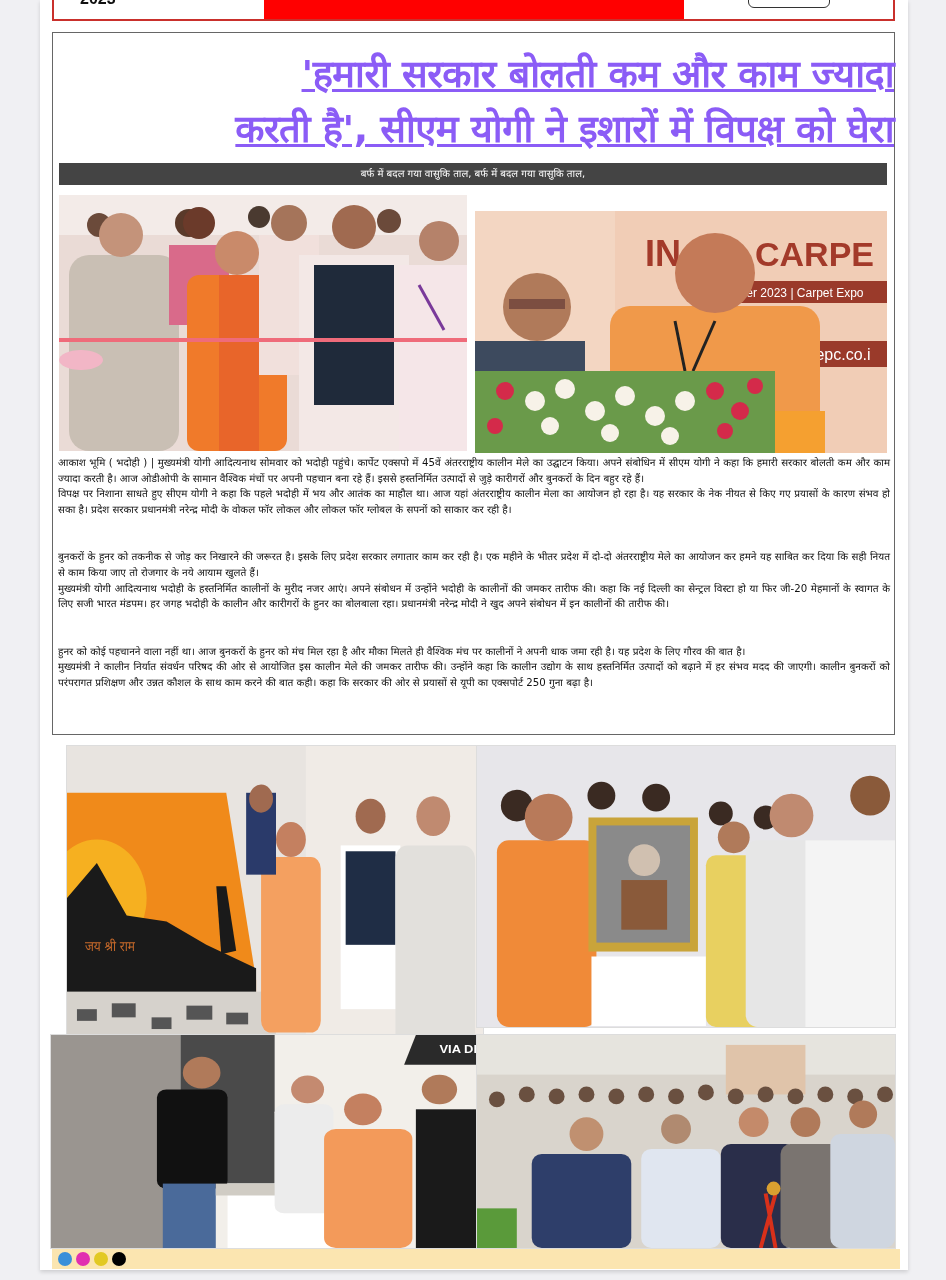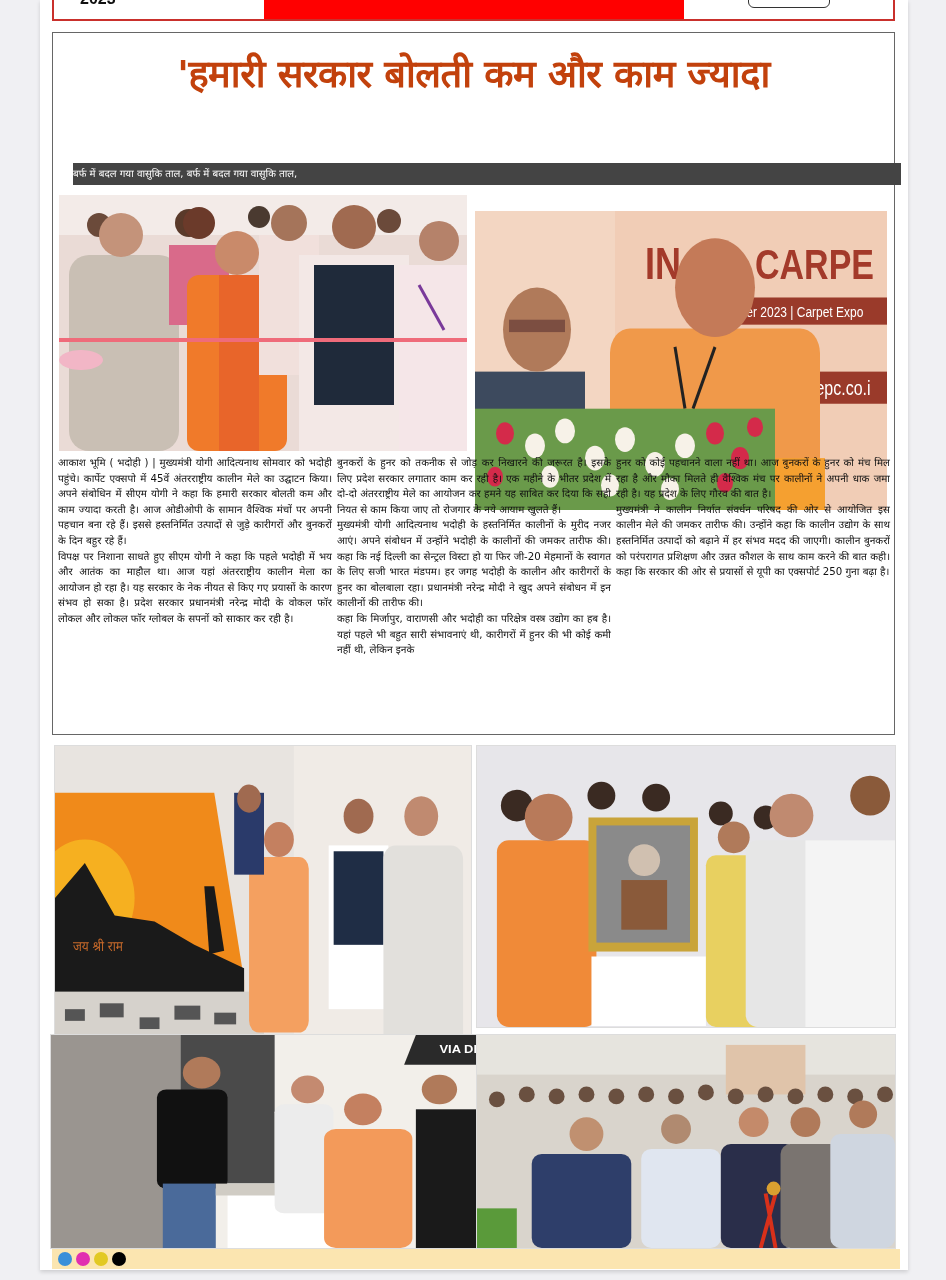--- a/index.html
+++ b/index.html
@@ -10,28 +10,28 @@
 
   
   .masthead { position: absolute; left: 12px; top: -6px; width: 843px; height: 27px; border: 2px solid #c9302c; border-top: none; background: #fff; }
   .mast-year { position: absolute; left: 26px; top: -4px; font-family: "Liberation Sans", sans-serif; font-weight: bold; font-size: 16px; color: #111; }
   .mast-red { position: absolute; left: 210px; top: 0; width: 420px; height: 25px; background: #ff0000; color: #fff; font-size: 16px; font-weight: bold; text-align: center; line-height: 8px; overflow: hidden; }
   .mast-tag { position: absolute; left: 694px; top: -10px; width: 82px; height: 24px; border: 1.5px solid #333; border-radius: 6px; background: #fff; font-size: 14px; font-weight: bold; text-align: center; line-height: 10px; overflow: hidden; color: #111; }
 
   
   .article { position: absolute; left: 12px; top: 32px; width: 843px; height: 703px; border: 1.5px solid #666; background: #fff; }
 
-  .headline { position: absolute; left: 0; top: 14px; width: 100%; text-align: center; font-family: "DejaVu Sans", sans-serif; font-weight: bold; font-size: 38px; line-height: 55px; color: #c2410c; letter-spacing: -0.5px; }
-
-  .subbar { position: absolute; left: 20px; top: 130px; width: 828px; height: 22px; background: #444; color: #fff; font-size: 10px; line-height: 22px; }
+  .headline { position: absolute; left: 0; top: 14px; width: 100%; text-align: right; font-family: "DejaVu Sans", sans-serif; font-weight: bold; font-size: 38px; line-height: 55px; color: #8b5cf6; letter-spacing: -0.5px; text-decoration: underline; }
+
+  .subbar { position: absolute; left: 6px; top: 130px; width: 828px; height: 22px; background: #444; color: #fff; font-size: 10px; text-align: center; line-height: 22px; }
 
   .photo { position: absolute; overflow: hidden; }
   .photo svg { display: block; width: 100%; height: 100%; }
 
-  .columns { position: absolute; left: 5px; top: 422px; width: 832px; height: 278px; display: flex; gap: 5px; }
+  .columns { position: absolute; left: 5px; top: 422px; width: 832px; height: 278px; display: flex; gap: 5px; flex-direction: column; }
   .col { flex: 1; font-size: 10.2px; line-height: 15.6px; color: #111; text-align: justify; }
   .col p { margin: 0; text-indent: 0; }
 
   
   .grid-photo { position: absolute; border: 1px solid #ddd; background: #fff; overflow: hidden; }
 
   .footer-bar { position: absolute; left: 12px; top: 1249px; width: 848px; height: 20px; background: #fbe5b0; }
   .dots { position: absolute; left: 6px; top: 3px; display: flex; gap: 4px; }
   .dot { width: 14px; height: 14px; border-radius: 50%; }
 </style>
@@ -46,20 +46,21 @@
       <span></span>
     </div>
     <div class="mast-tag">
       <span></span>
     </div>
   </div>
 
   <div class="article">
     <div class="headline">
       <div>'हमारी सरकार बोलती कम और काम ज्यादा</div>
+      <div>करती है', सीएम योगी ने इशारों में विपक्ष को घेरा</div>
     </div>
 
     <div class="subbar">बर्फ में बदल गया वासुकि ताल, बर्फ में बदल गया वासुकि ताल,</div>
 
     <div class="photo" style="left:6px; top:162px; width:408px; height:256px;">
       <svg viewBox="0 0 408 256" preserveAspectRatio="none">
         <rect width="408" height="256" fill="#eadbd6"></rect>
         <rect x="0" y="0" width="408" height="40" fill="#f3ebe8"></rect>
 
         <circle cx="40" cy="30" r="12" fill="#6b4a3a"></circle>
@@ -87,21 +88,21 @@
         <rect x="340" y="70" width="68" height="186" fill="#f5e6e8"></rect>
         <circle cx="380" cy="46" r="20" fill="#b5826a"></circle>
         <line x1="360" y1="90" x2="385" y2="135" stroke="#7a3a9a" stroke-width="3"></line>
 
         <rect x="0" y="143" width="408" height="4" fill="#ef6b7a"></rect>
 
         <ellipse cx="22" cy="165" rx="22" ry="10" fill="#f2b6c6"></ellipse>
       </svg>
     </div>
 
-    <div class="photo" style="left:422px; top:178px; width:412px; height:299px;">
+    <div class="photo" style="left:422px; top:178px; width:412px; height:242px;">
       <svg viewBox="0 0 412 242" preserveAspectRatio="none">
         <rect width="412" height="242" fill="#f1cdb6"></rect>
         <rect x="0" y="0" width="140" height="242" fill="#f3d6c2"></rect>
         <text x="170" y="55" font-family="Liberation Sans, sans-serif" font-weight="bold" font-size="36" fill="#a33a2a">IN</text>
         <text x="280" y="55" font-family="Liberation Sans, sans-serif" font-weight="bold" font-size="34" fill="#a33a2a">CARPE</text>
         <rect x="250" y="70" width="162" height="22" fill="#9a3a2a"></rect>
         <text x="258" y="86" font-family="Liberation Sans, sans-serif" font-size="12" fill="#fff">ober 2023  |  Carpet Expo</text>
         <rect x="320" y="130" width="92" height="26" fill="#9a3a2a"></rect>
         <text x="328" y="149" font-family="Liberation Sans, sans-serif" font-size="16" fill="#fff">.cepc.co.i</text>
 
@@ -140,30 +141,29 @@
     </div>
 
     <div class="columns">
       <div class="col">
         <p>आकाश भूमि ( भदोही ) | मुख्यमंत्री योगी आदित्यनाथ सोमवार को भदोही पहुंचे। कार्पेट एक्सपो में 45वें अंतरराष्ट्रीय कालीन मेले का उद्घाटन किया। अपने संबोधिन में सीएम योगी ने कहा कि हमारी सरकार बोलती कम और काम ज्यादा करती है। आज ओडीओपी के सामान वैश्विक मंचों पर अपनी पहचान बना रहे हैं। इससे हस्तनिर्मित उत्पादों से जुड़े कारीगरों और बुनकरों के दिन बहुर रहे हैं।</p>
         <p>विपक्ष पर निशाना साधते हुए सीएम योगी ने कहा कि पहले भदोही में भय और आतंक का माहौल था। आज यहां अंतरराष्ट्रीय कालीन मेला का आयोजन हो रहा है। यह सरकार के नेक नीयत से किए गए प्रयासों के कारण संभव हो सका है। प्रदेश सरकार प्रधानमंत्री नरेन्द्र मोदी के वोकल फॉर लोकल और लोकल फॉर ग्लोबल के सपनों को साकार कर रही है।</p>
       </div>
       <div class="col">
         <p>बुनकरों के हुनर को तकनीक से जोड़ कर निखारने की जरूरत है। इसके लिए प्रदेश सरकार लगातार काम कर रही है। एक महीने के भीतर प्रदेश में दो-दो अंतरराष्ट्रीय मेले का आयोजन कर हमने यह साबित कर दिया कि सही नियत से काम किया जाए तो रोजगार के नये आयाम खुलते हैं।</p>
         <p>मुख्यमंत्री योगी आदित्यनाथ भदोही के हस्तनिर्मित कालीनों के मुरीद नजर आएं। अपने संबोधन में उन्होंने भदोही के कालीनों की जमकर तारीफ की। कहा कि नई दिल्ली का सेन्ट्रल विस्टा हो या फिर जी-20 मेहमानों के स्वागत के लिए सजी भारत मंडपम। हर जगह भदोही के कालीन और कारीगरों के हुनर का बोलबाला रहा। प्रधानमंत्री नरेन्द्र मोदी ने खुद अपने संबोधन में इन कालीनों की तारीफ की।</p>
-        <p>कहा कि मिर्जापुर, वाराणसी और भदोही का परिक्षेत्र वस्त्र उद्योग का हब है। यहां पहले भी बहुत सारी संभावनाएं थी, कारीगरों में हुनर की भी कोई कमी नहीं थी, लेकिन इनके</p>
       </div>
       <div class="col">
         <p>हुनर को कोई पहचानने वाला नहीं था। आज बुनकरों के हुनर को मंच मिल रहा है और मौका मिलते ही वैश्विक मंच पर कालीनों ने अपनी धाक जमा रही है। यह प्रदेश के लिए गौरव की बात है।</p>
         <p>मुख्यमंत्री ने कालीन निर्यात संवर्धन परिषद की ओर से आयोजित इस कालीन मेले की जमकर तारीफ की। उन्होंने कहा कि कालीन उद्योग के साथ हस्तनिर्मित उत्पादों को बढ़ाने में हर संभव मदद की जाएगी। कालीन बुनकरों को परंपरागत प्रशिक्षण और उन्नत कौशल के साथ काम करने की बात कही। कहा कि सरकार की ओर से प्रयासों से यूपी का एक्सपोर्ट 250 गुना बढ़ा है।</p>
       </div>
     </div>
   </div>
 
-  <div class="grid-photo" style="left:14px; top:745px; width:418px; height:333px;">
+  <div class="grid-photo" style="left:26px; top:745px; width:418px; height:333px;">
     <svg viewBox="0 0 418 283" preserveAspectRatio="none" width="100%" height="100%">
       <rect width="418" height="283" fill="#e8e4e0"></rect>
       <rect x="240" y="0" width="178" height="283" fill="#f0ebe6"></rect>
 
       <path d="M0 40 L160 40 L190 200 L190 230 L0 230 Z" fill="#f08a1a"></path>
       <circle cx="30" cy="130" r="50" fill="#f6b020"></circle>
       <path d="M0 130 L30 100 L60 145 L100 150 L140 170 L190 190 L190 230 L0 230 Z" fill="#1a1a1a"></path>
       <path d="M150 120 L160 120 L170 175 L155 178 Z" fill="#1a1a1a"></path>
       <text x="18" y="175" font-family="DejaVu Sans, sans-serif" font-size="12" fill="#c86a2a">जय श्री राम</text>
       <rect x="0" y="210" width="210" height="60" fill="#d6d2cc"></rect>

